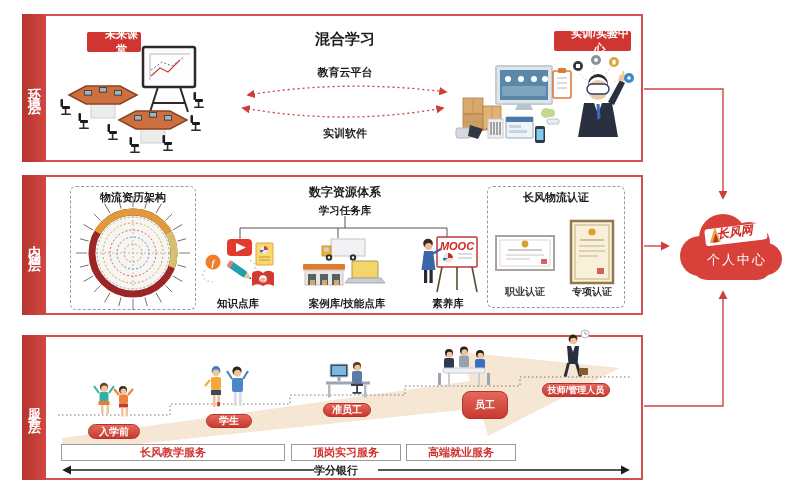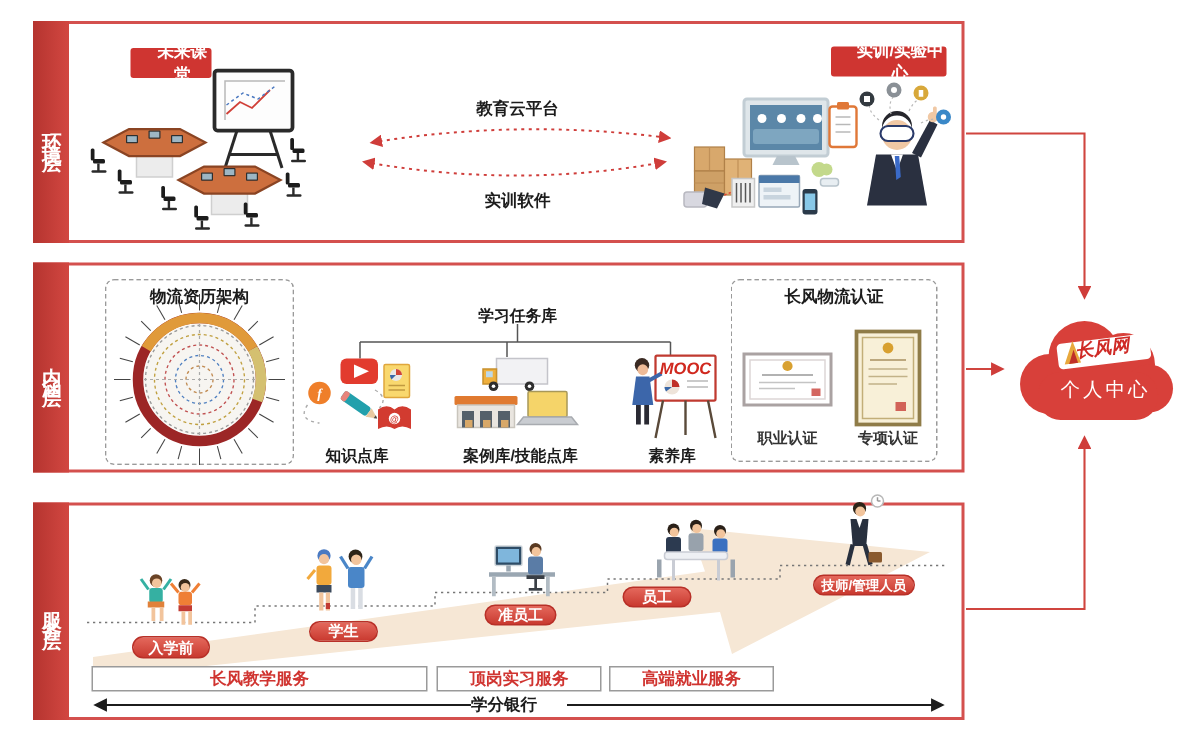--- a/index.html
+++ b/index.html
@@ -443,38 +443,40 @@
       </g>
     </g>
     <g stroke="#d0453f" stroke-width="1.4" fill="none">
       <path d="M644,89 H723 V198" marker-end="url(#arR)"></path>
       <path d="M644,246 H668" marker-end="url(#arR)"></path>
       <path d="M644,406 H723 V292" marker-end="url(#arR)"></path>
     </g>
   </svg>
 
   <div class="redbadge" style="left:87px;top:32px;width:54px;height:20px;">未来课堂</div>
+  <div class="blacktitle" style="left:285px;top:30px;width:120px;font-size:15px;">混合学习</div>
   <div class="blacktitle" style="left:295px;top:65px;width:100px;font-size:11px;">教育云平台</div>
   <div class="blacktitle" style="left:300px;top:126px;width:90px;font-size:11px;">实训软件</div>
   <div class="redbadge" style="left:554px;top:31px;width:77px;height:20px;">实训/实验中心</div>
 
   <div class="blacktitle" style="left:82px;top:190px;width:102px;font-size:11px;">物流资历架构</div>
+  <div class="blacktitle" style="left:295px;top:184px;width:100px;font-size:12px;">数字资源体系</div>
   <div class="blacktitle" style="left:305px;top:204px;width:80px;font-size:10.5px;">学习任务库</div>
   <div class="blacktitle" style="left:198px;top:297px;width:80px;font-size:10.5px;">知识点库</div>
   <div class="blacktitle" style="left:303px;top:297px;width:88px;font-size:10.5px;">案例库/技能点库</div>
   <div class="blacktitle" style="left:413px;top:297px;width:70px;font-size:10.5px;">素养库</div>
   <div class="moocText">MOOC</div>
   <div class="blacktitle" style="left:506px;top:190px;width:100px;font-size:11px;">长风物流认证</div>
   <div class="blacktitle" style="left:495px;top:285px;width:60px;font-size:10px;color:#333;">职业认证</div>
   <div class="blacktitle" style="left:562px;top:285px;width:60px;font-size:10px;color:#333;">专项认证</div>
 
   <div class="pill" style="left:88px;top:424px;width:52px;height:15px;font-size:10px;">入学前</div>
   <div class="pill" style="left:206px;top:414px;width:46px;height:14px;font-size:10px;">学生</div>
   <div class="pill" style="left:323px;top:403px;width:48px;height:14px;font-size:10px;">准员工</div>
-  <div class="pill" style="left:415px;top:391px;width:46px;height:14px;font-size:10px;">员工</div>
+  <div class="pill" style="left:462px;top:391px;width:46px;height:28px;font-size:10px;">员工</div>
   <div class="pill" style="left:542px;top:383px;width:68px;height:14px;font-size:9px;">技师/管理人员</div>
 
   <div class="svcbar" style="left:61px;width:224px;">长风教学服务</div>
   <div class="svcbar" style="left:406px;width:110px;">高端就业服务</div>
   <div class="svcbar" style="left:291px;width:110px;">顶岗实习服务</div>
   <div class="creditlabel">学分银行</div>
 
   <div class="cloudlogo">长风网</div>
   <div class="cloudlabel">个人中心</div>
 

